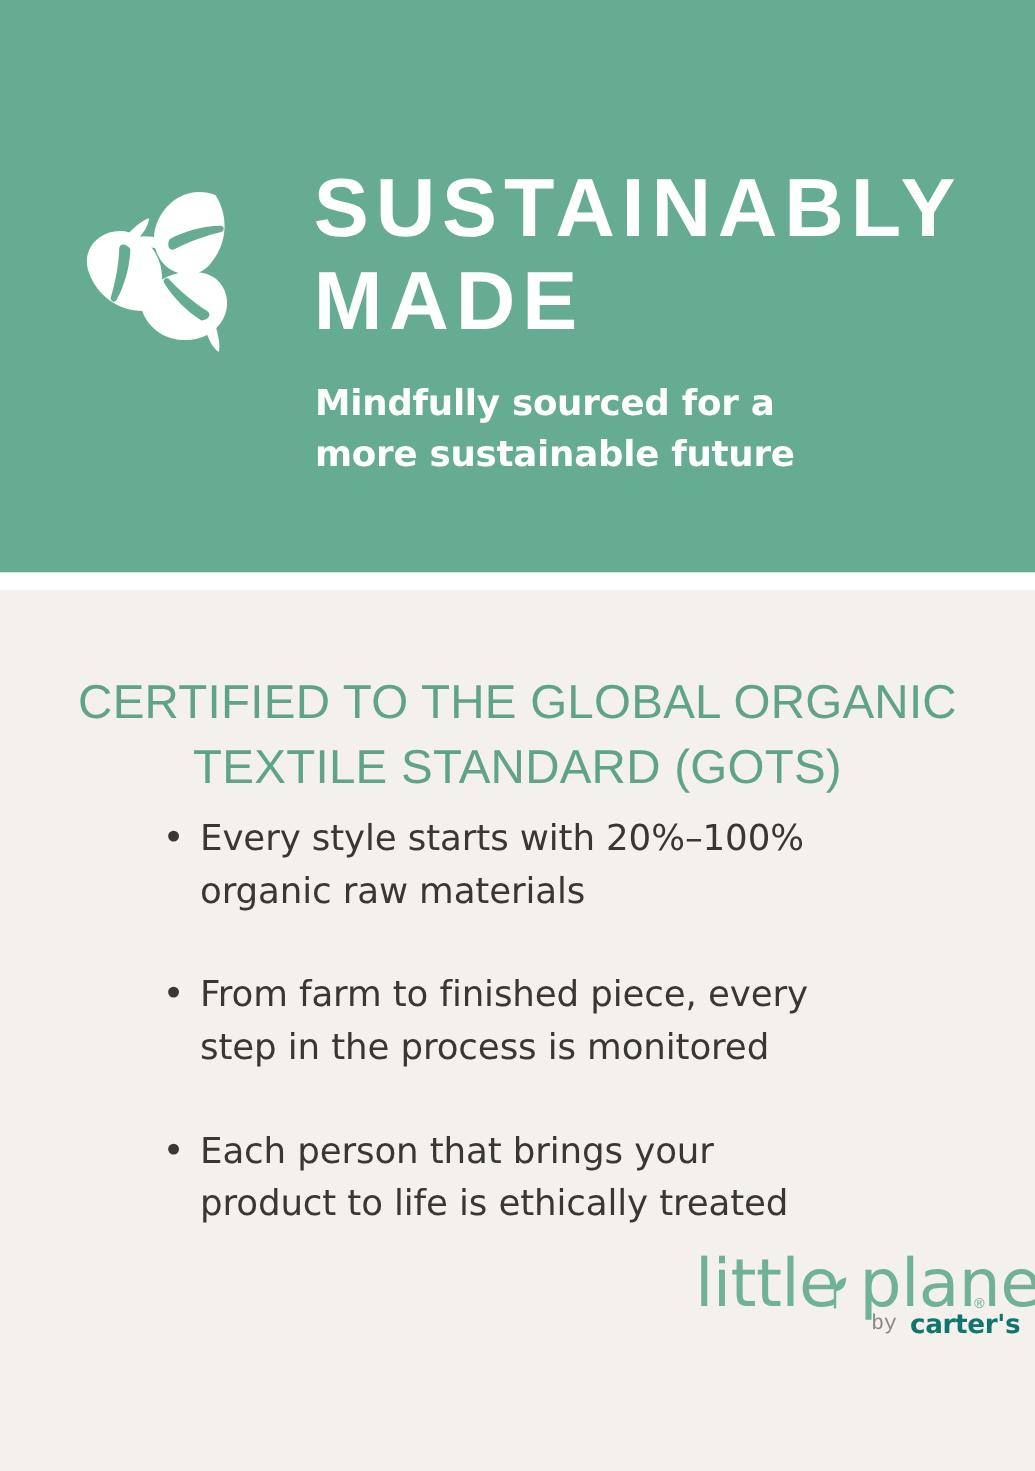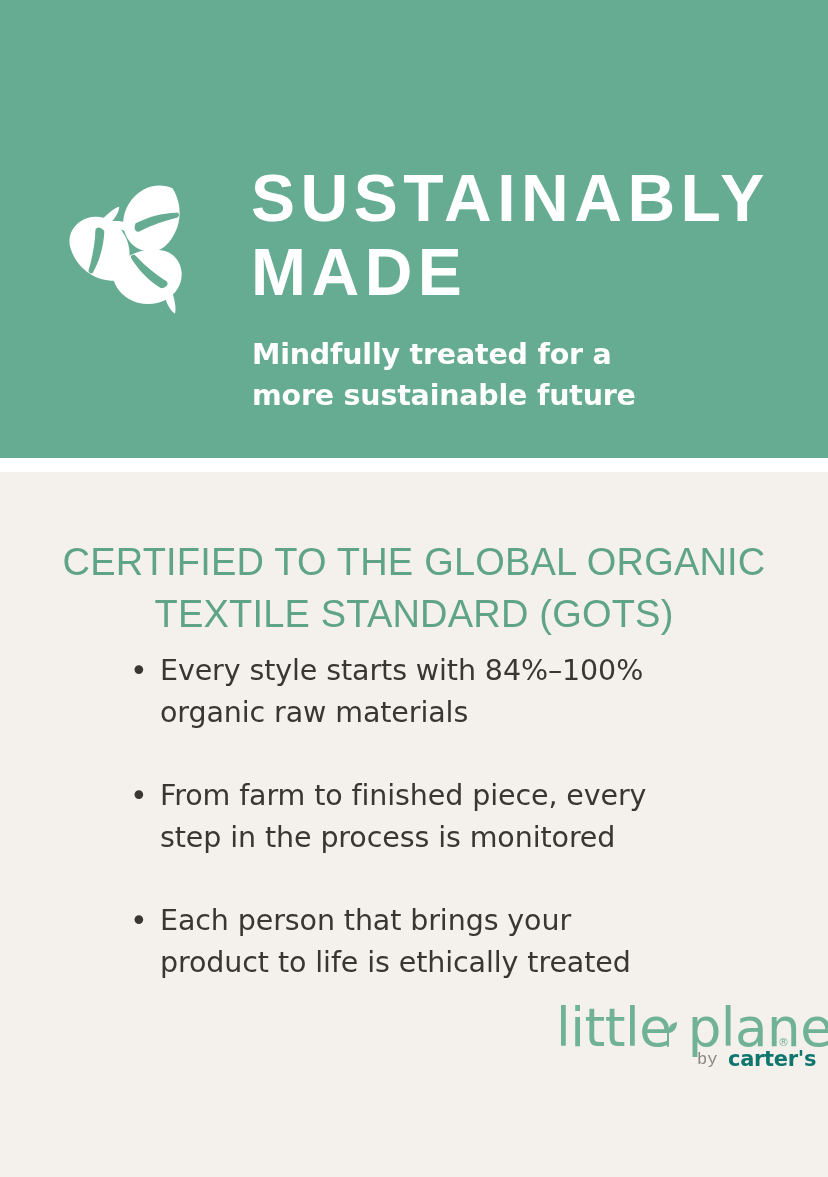--- a/index.html
+++ b/index.html
@@ -25,21 +25,20 @@
     background: #66AC92;
     box-sizing: border-box;
   }
 
   .hero-inner {
     position: absolute;
     left: 0;
     top: 0;
     width: 828px;
     height: 458px;
-    margin-top: 32px;
   }
 
   .brand-mark {
     position: absolute;
     left: 58px;
     top: 140px;
     width: 146px;
     height: 146px;
   }
   .brand-mark svg { display: block; width: 146px; height: 146px; }
@@ -241,38 +240,38 @@
             <path d="M-10,16 C-4,4 6,-8 17,-16 C19,-18 22,-16 21,-13
                      C13,-4 4,8 -2,20 C-4,24 -9,22 -10,16 Z" fill="#66AC92"></path>
           </g>
         </g>
       </svg>
     </div>
 
     <div class="hero-title">SUSTAINABLY
 MADE</div>
 
-    <div class="hero-sub">Mindfully treated for a
+    <div class="hero-sub">Mindfully sourced for a
 more sustainable future</div>
 
   </div>
 </div>
 
 <div class="divider-strip"></div>
 
 <div class="panel">
 
   <div class="cert-heading">CERTIFIED TO THE GLOBAL ORGANIC
 TEXTILE STANDARD (GOTS)</div>
 
   <div class="bullets">
 
     <div class="bullet-row">
       <span class="bullet-dot">•</span>
-      <span class="bullet-text">Every style starts with 84%–100%
+      <span class="bullet-text">Every style starts with 20%–100%
 organic raw materials</span>
     </div>
 
     <div class="bullet-row">
       <span class="bullet-dot">•</span>
       <span class="bullet-text">From farm to finished piece, every
 step in the process is monitored</span>
     </div>
 
     <div class="bullet-row">

